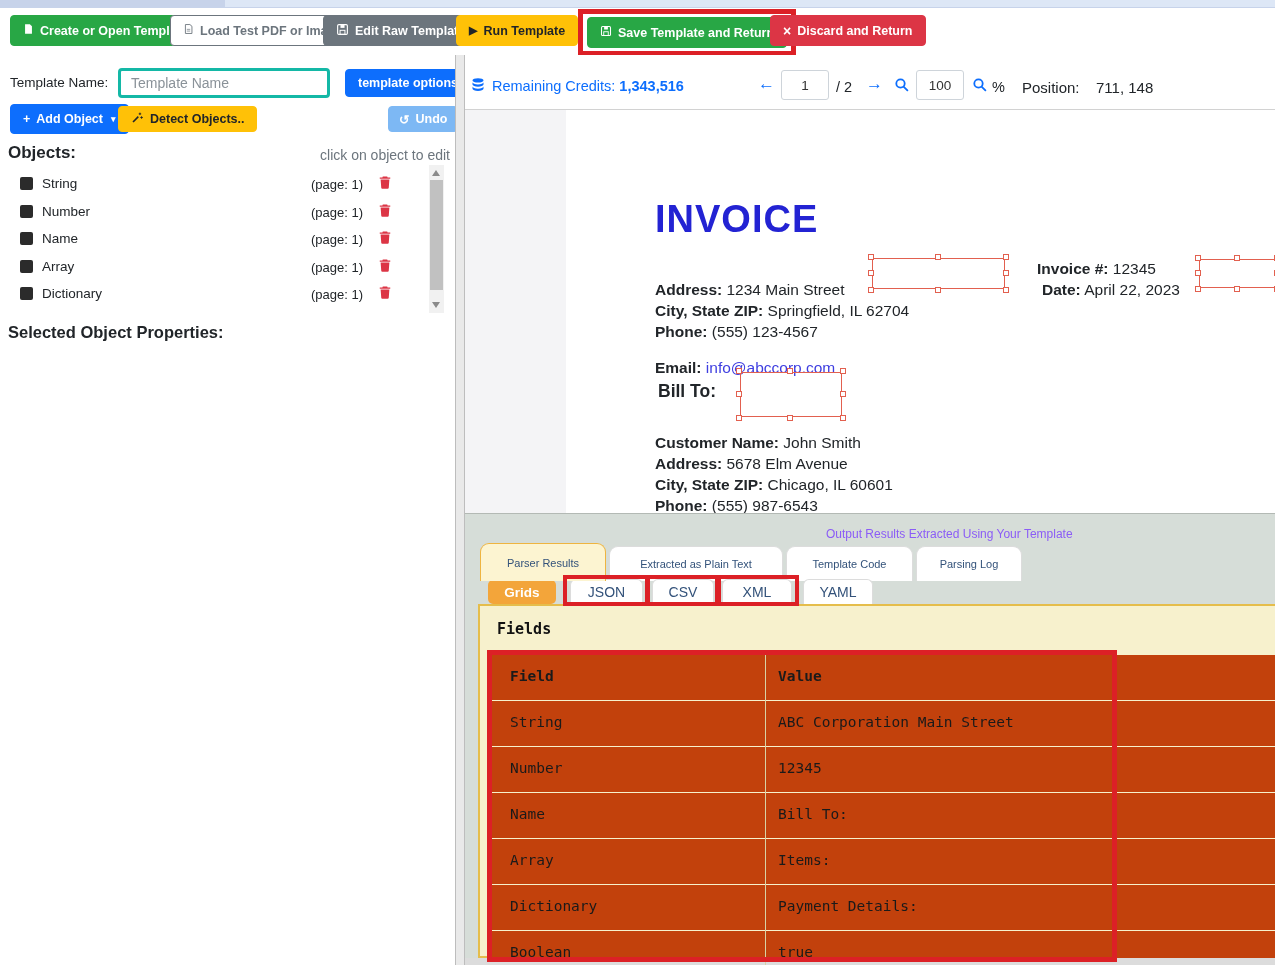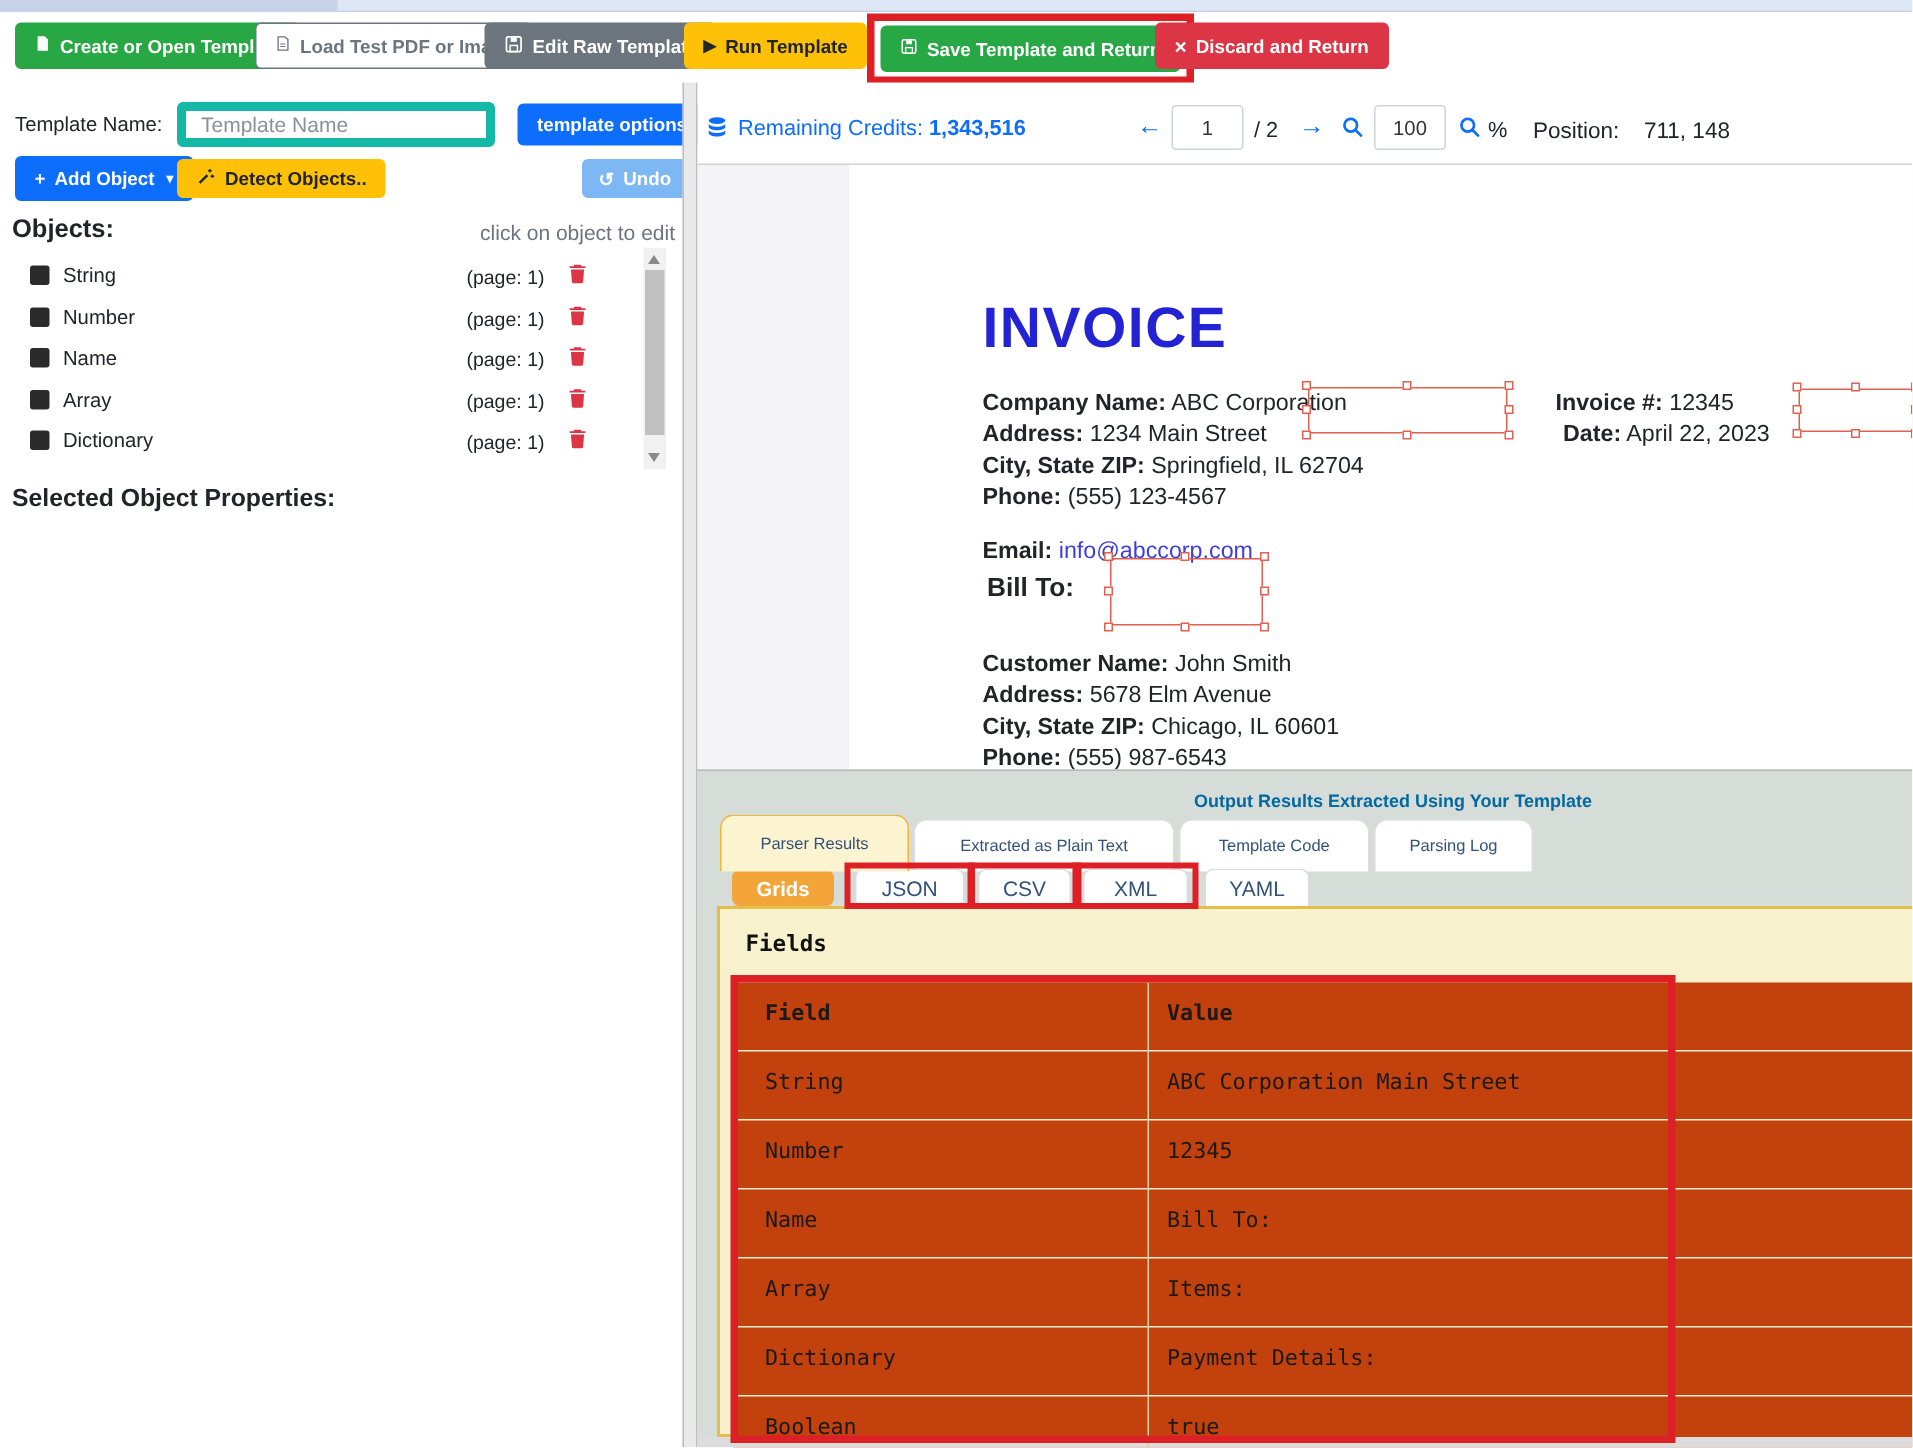--- a/index.html
+++ b/index.html
@@ -21,21 +21,21 @@
   .btn-gray { background:#6c757d; color:#fff; border-color:#6c757d; }
   .btn-yellow { background:#ffc107; color:#212529; border-color:#ffc107; }
   .btn-red { background:#dc3545; color:#fff; border-color:#dc3545; }
   .btn-blue { background:#0d6efd; color:#fff; border-color:#0d6efd; }
   .btn-lightblue { background:#7db8f4; color:#fff; border-color:#7db8f4; }
   .ann-save { left:578px; top:9px; border:5px solid #dc2026; padding:3px 4px; }
   .ann-save .btn { position:static; }
 
   
   .lbl { font-size:13.5px; color:#212529; }
-  .tn-input { left:118px; top:68px; width:212px; height:30px; border:6px solid #14b8a6;
+  .tn-input { left:118px; top:68px; width:212px; height:30px; border:3px solid #14b8a6;
     border-radius:4px; padding:0 10px; font-size:14px; color:#737373; font-family:"Liberation Sans",sans-serif; }
   .tn-input::placeholder { color:#8a9299; }
   .btn-sm { height:28px; font-size:12.5px; font-weight:600; }
   .objects-heading { left:8px; top:143px; font-size:17px; font-weight:700; color:#212529; }
   .objects-hint { left:280px; top:147px; width:170px; text-align:right; font-size:14px; color:#6c757d; }
   .obj-list { left:8px; top:165px; width:436px; height:148px; background:#fff; overflow:hidden; }
   .obj-row { position:absolute; left:0; width:420px; height:27.5px; }
   .obj-sq { position:absolute; left:12px; top:7px; width:13px; height:13px; background:#2b2b2b; border-radius:2px; }
   .obj-label { position:absolute; left:34px; top:6px; font-size:13.5px; color:#212529; }
   .obj-page { position:absolute; left:295px; top:7px; width:60px; text-align:right; font-size:13px; color:#212529; }
@@ -70,21 +70,21 @@
   .inv-link { color:#3e3ee0; }
   .billto { position:absolute; left:92px; top:271px; font-size:17.5px; font-weight:700; color:#212529; }
   .sel-box { position:absolute; border:1.5px solid #e2604f; }
   .hnd { position:absolute; width:6px; height:6px; background:#fff; border:1px solid #e2604f; }
   .h1{top:-5px;left:-5px}.h2{top:-5px;left:50%;margin-left:-4px}.h3{top:-5px;right:-5px}
   .h4{top:50%;margin-top:-4px;left:-5px}.h5{top:50%;margin-top:-4px;right:-5px}
   .h6{bottom:-5px;left:-5px}.h7{bottom:-5px;left:50%;margin-left:-4px}.h8{bottom:-5px;right:-5px}
 
   
   .out-panel { left:465px; top:513px; width:810px; height:452px; background:#d6ddd8; border-top:1px solid #b3b9b4; }
-  .out-caption { left:796px; top:527px; font-size:12px; font-weight:700; color:#0369a1; }
+  .out-caption { left:826px; top:527px; font-size:12px; font-weight:400; color:#8b5cf6; }
   .tab { position:absolute; display:flex; align-items:center; justify-content:center;
     font-size:11px; color:#33527a; border-radius:9px 9px 0 0; cursor:pointer; white-space:nowrap; }
   .tab-active { left:480px; top:543px; width:126px; height:38px; background:#fcf4d1;
     border:1px solid #eeb440; border-bottom:none; z-index:3; }
   .tab-idle { background:#fff; border:1px solid #dcdcdc; border-bottom:none; height:35px; top:546px; }
   .fmt-tab { position:absolute; display:flex; align-items:center; justify-content:center;
     font-size:14px; color:#33527a; background:#fff; border:1px solid #dcdcdc; border-bottom:none;
     border-radius:6px 6px 0 0; height:25px; top:579px; z-index:2; cursor:pointer; }
   .fmt-grids { left:488px; top:580px; width:68px; height:24px; background:#f3a53a; border:none;
     border-radius:5px; color:#fff; font-weight:700; font-size:13.5px; }
@@ -271,21 +271,20 @@
       </svg>
   </span>
   <span class="bar-text" style="left:992px;">%</span>
   <span class="bar-text" style="left:1022px; font-size:15px;">Position:</span>
   <span class="bar-text" style="left:1096px; font-size:15px;">711, 148</span>
 
   <div class="abs viewer">
     <div class="page">
       <div class="inv-title">INVOICE</div>
 
-      <div class="inv-line" style="left:89px; top:150px;"><b>Company Name:</b> <span>ABC Corporation</span></div>
       <div class="inv-line" style="left:89px; top:171px;"><b>Address:</b> <span>1234 Main Street</span></div>
       <div class="inv-line" style="left:89px; top:192px;"><b>City, State ZIP:</b> <span>Springfield, IL 62704</span></div>
       <div class="inv-line" style="left:89px; top:213px;"><b>Phone:</b> <span>(555) 123-4567</span></div>
       <div class="inv-line" style="left:89px; top:234px;margin-top:15px;"><b>Email:</b> <span class="inv-link">info@abccorp.com</span></div>
 
       <div class="inv-line" style="left:471px; top:150px;"><b>Invoice #:</b> <span>12345</span></div>
       <div class="inv-line" style="left:476px; top:171px;"><b>Date:</b> <span>April 22, 2023</span></div>
 
       <div class="billto">Bill To:</div>
 

